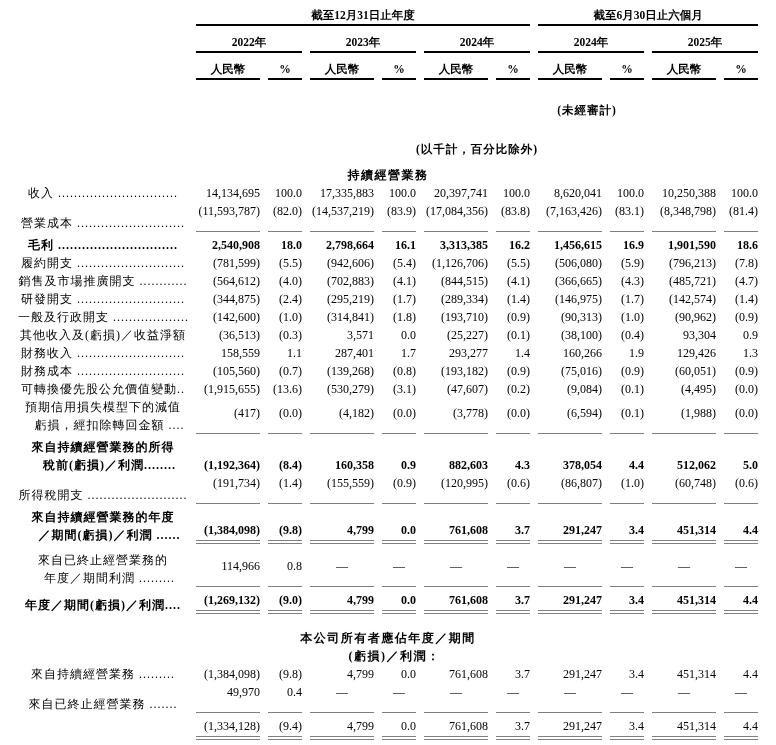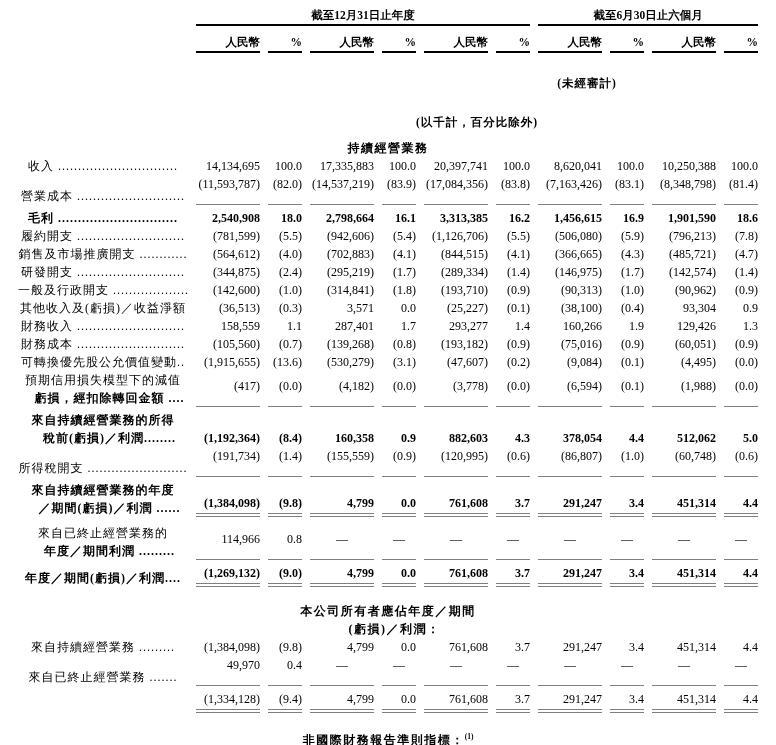--- a/index.html
+++ b/index.html
@@ -12,30 +12,30 @@
   td.label { text-align:center; overflow:hidden; letter-spacing:1px; }
   td.val { padding-left:8px; text-align:right; overflow:hidden; }
   .cellin { width:100%; }
   .pr { padding-right:4px; }
   .dash { text-align:center; padding-right:10px; }
   .r1 { border-bottom:1px solid #7f7f7f; padding-bottom:11px; }
   .r2 { border-bottom:4px double #7f7f7f; padding-bottom:1px; }
   tr.bold td { font-weight:bold; }
   tr.section td { padding-top:8px; font-weight:bold; }
   tr.section td .ll { letter-spacing:1.5px; }
-  .ind { padding-left:13px;font-weight:bold; }
+  .ind { padding-left:13px; }
   tr.sp1 td { height:4px; line-height:4px; font-size:1px; }
   tr.sp2 td { height:7px; line-height:7px; font-size:1px; }
   
   td.h { padding-left:8px; font-weight:bold; font-size:11.5px; }
   .grp, .yr, .cur { border-bottom:2px solid #000; text-align:center;
                     padding-bottom:0; }
   tr.hyears td { padding-top:7px; }
   tr.hcur td { padding-top:7px; }
-  .curtxt { text-align:right; }
+  .curtxt { text-align:center; }
   .note { text-align:center; font-weight:bold; font-size:11.5px;
           padding-top:21px; letter-spacing:1px; }
   sup { font-size:7.5px; letter-spacing:0; }
 </style>
 </head>
 <body>
 
 <div class="page">
   <table>
     <colgroup>
@@ -54,20 +54,38 @@
     <thead>
         <tr class="hgrp">
           <td class="label" colspan="1"></td>
           <td class="h" colspan="6">
             <div class="grp">截至12月31日止年度</div>
           </td>
           <td class="h" colspan="4">
             <div class="grp">截至6月30日止六個月</div>
           </td>
         </tr>
+        <tr class="hyears">
+          <td class="label" colspan="1"></td>
+          <td class="h" colspan="2">
+            <div class="yr">2022年</div>
+          </td>
+          <td class="h" colspan="2">
+            <div class="yr">2023年</div>
+          </td>
+          <td class="h" colspan="2">
+            <div class="yr">2024年</div>
+          </td>
+          <td class="h" colspan="2">
+            <div class="yr">2024年</div>
+          </td>
+          <td class="h" colspan="2">
+            <div class="yr">2025年</div>
+          </td>
+        </tr>
         <tr class="hcur">
           <td class="label" colspan="1"></td>
           <td class="h" colspan="1">
             <div class="cur curtxt">人民幣</div>
           </td>
           <td class="h" colspan="1">
             <div class="cur curtxt">%</div>
           </td>
           <td class="h" colspan="1">
             <div class="cur curtxt">人民幣</div>

